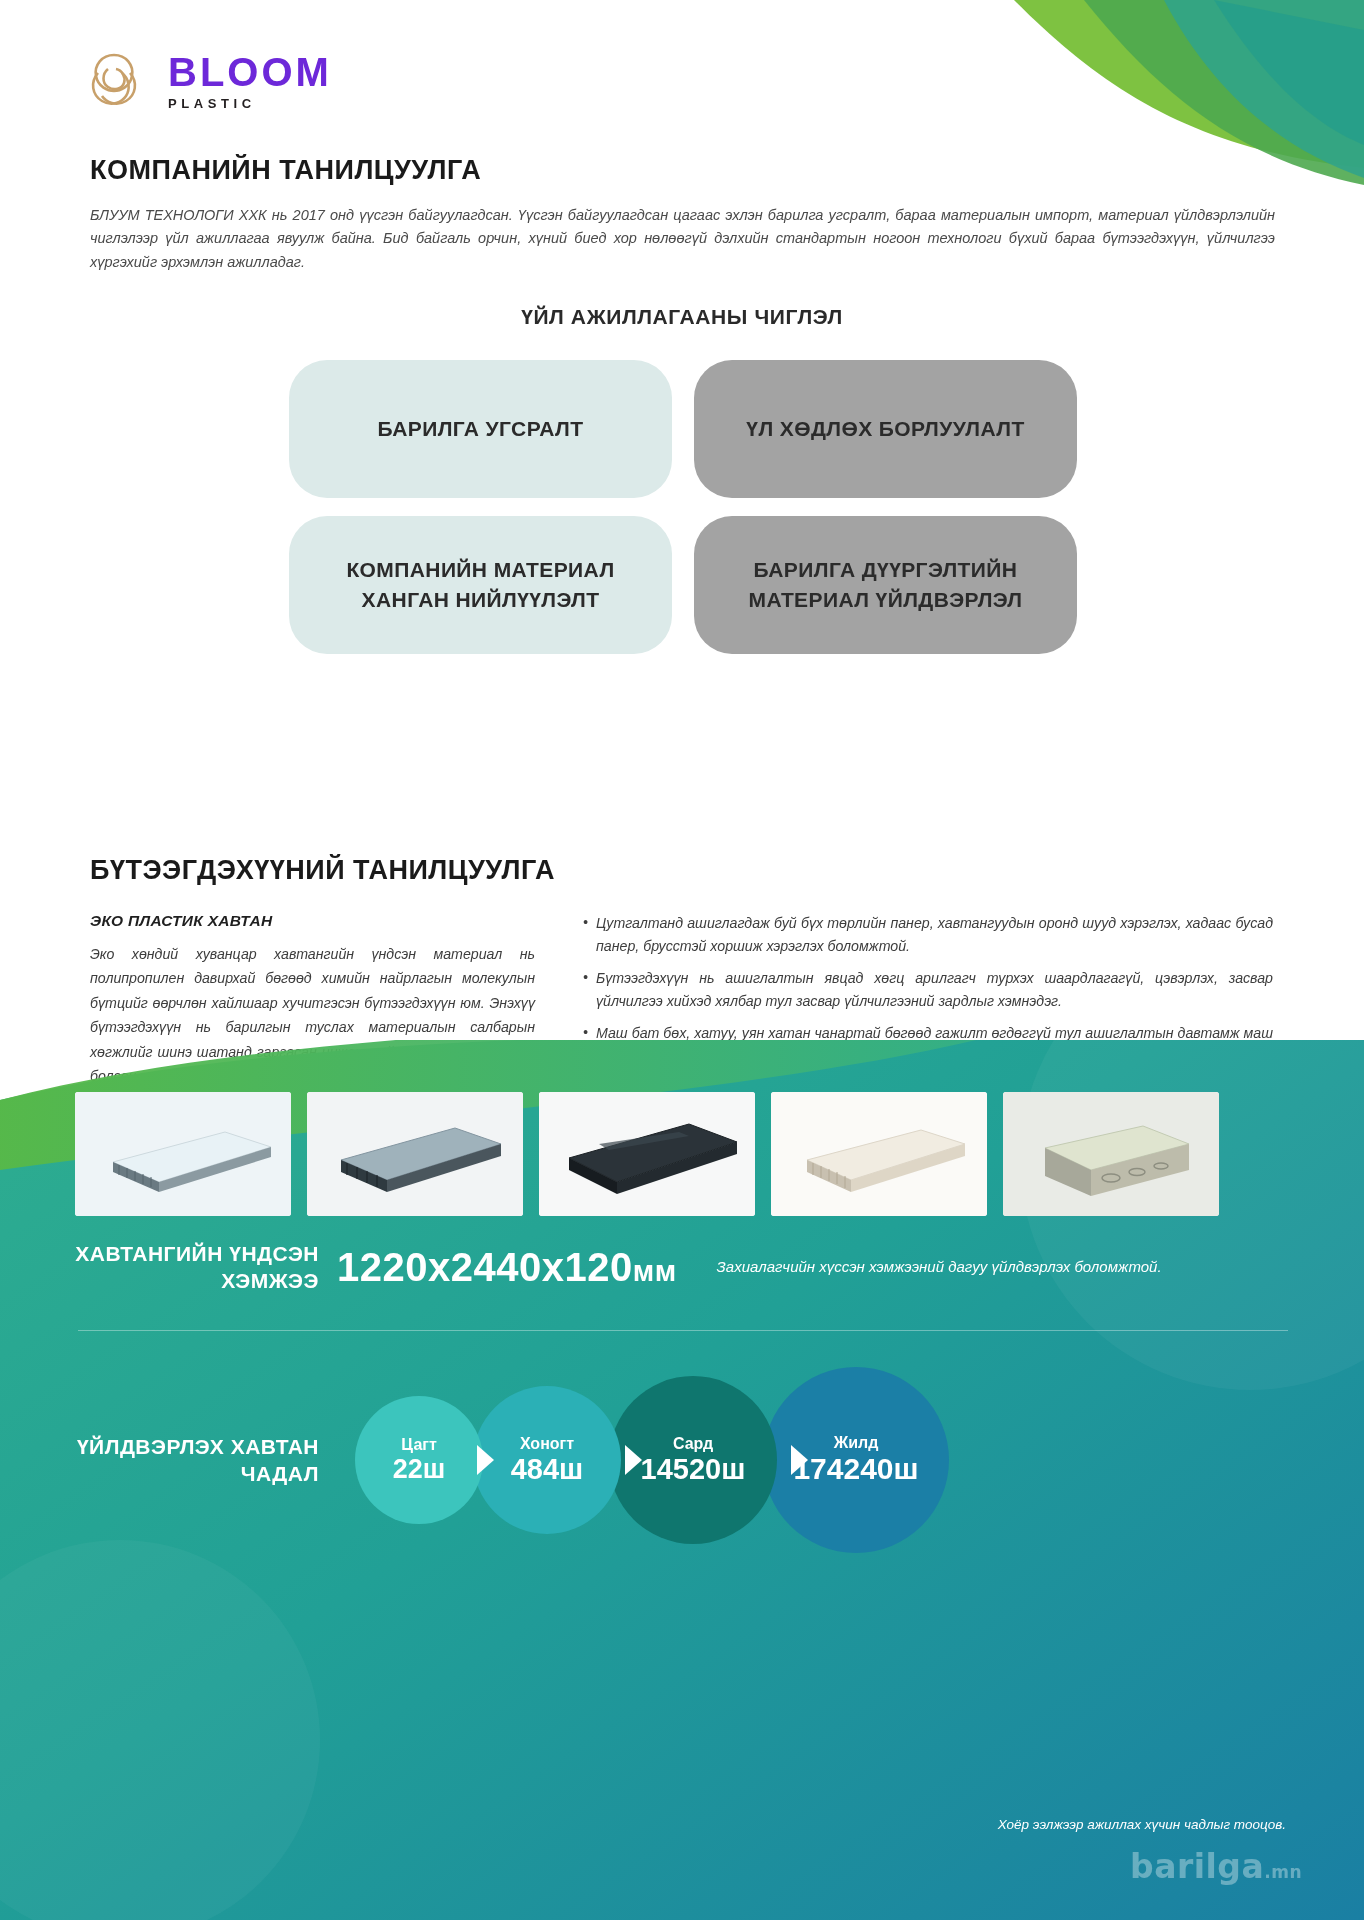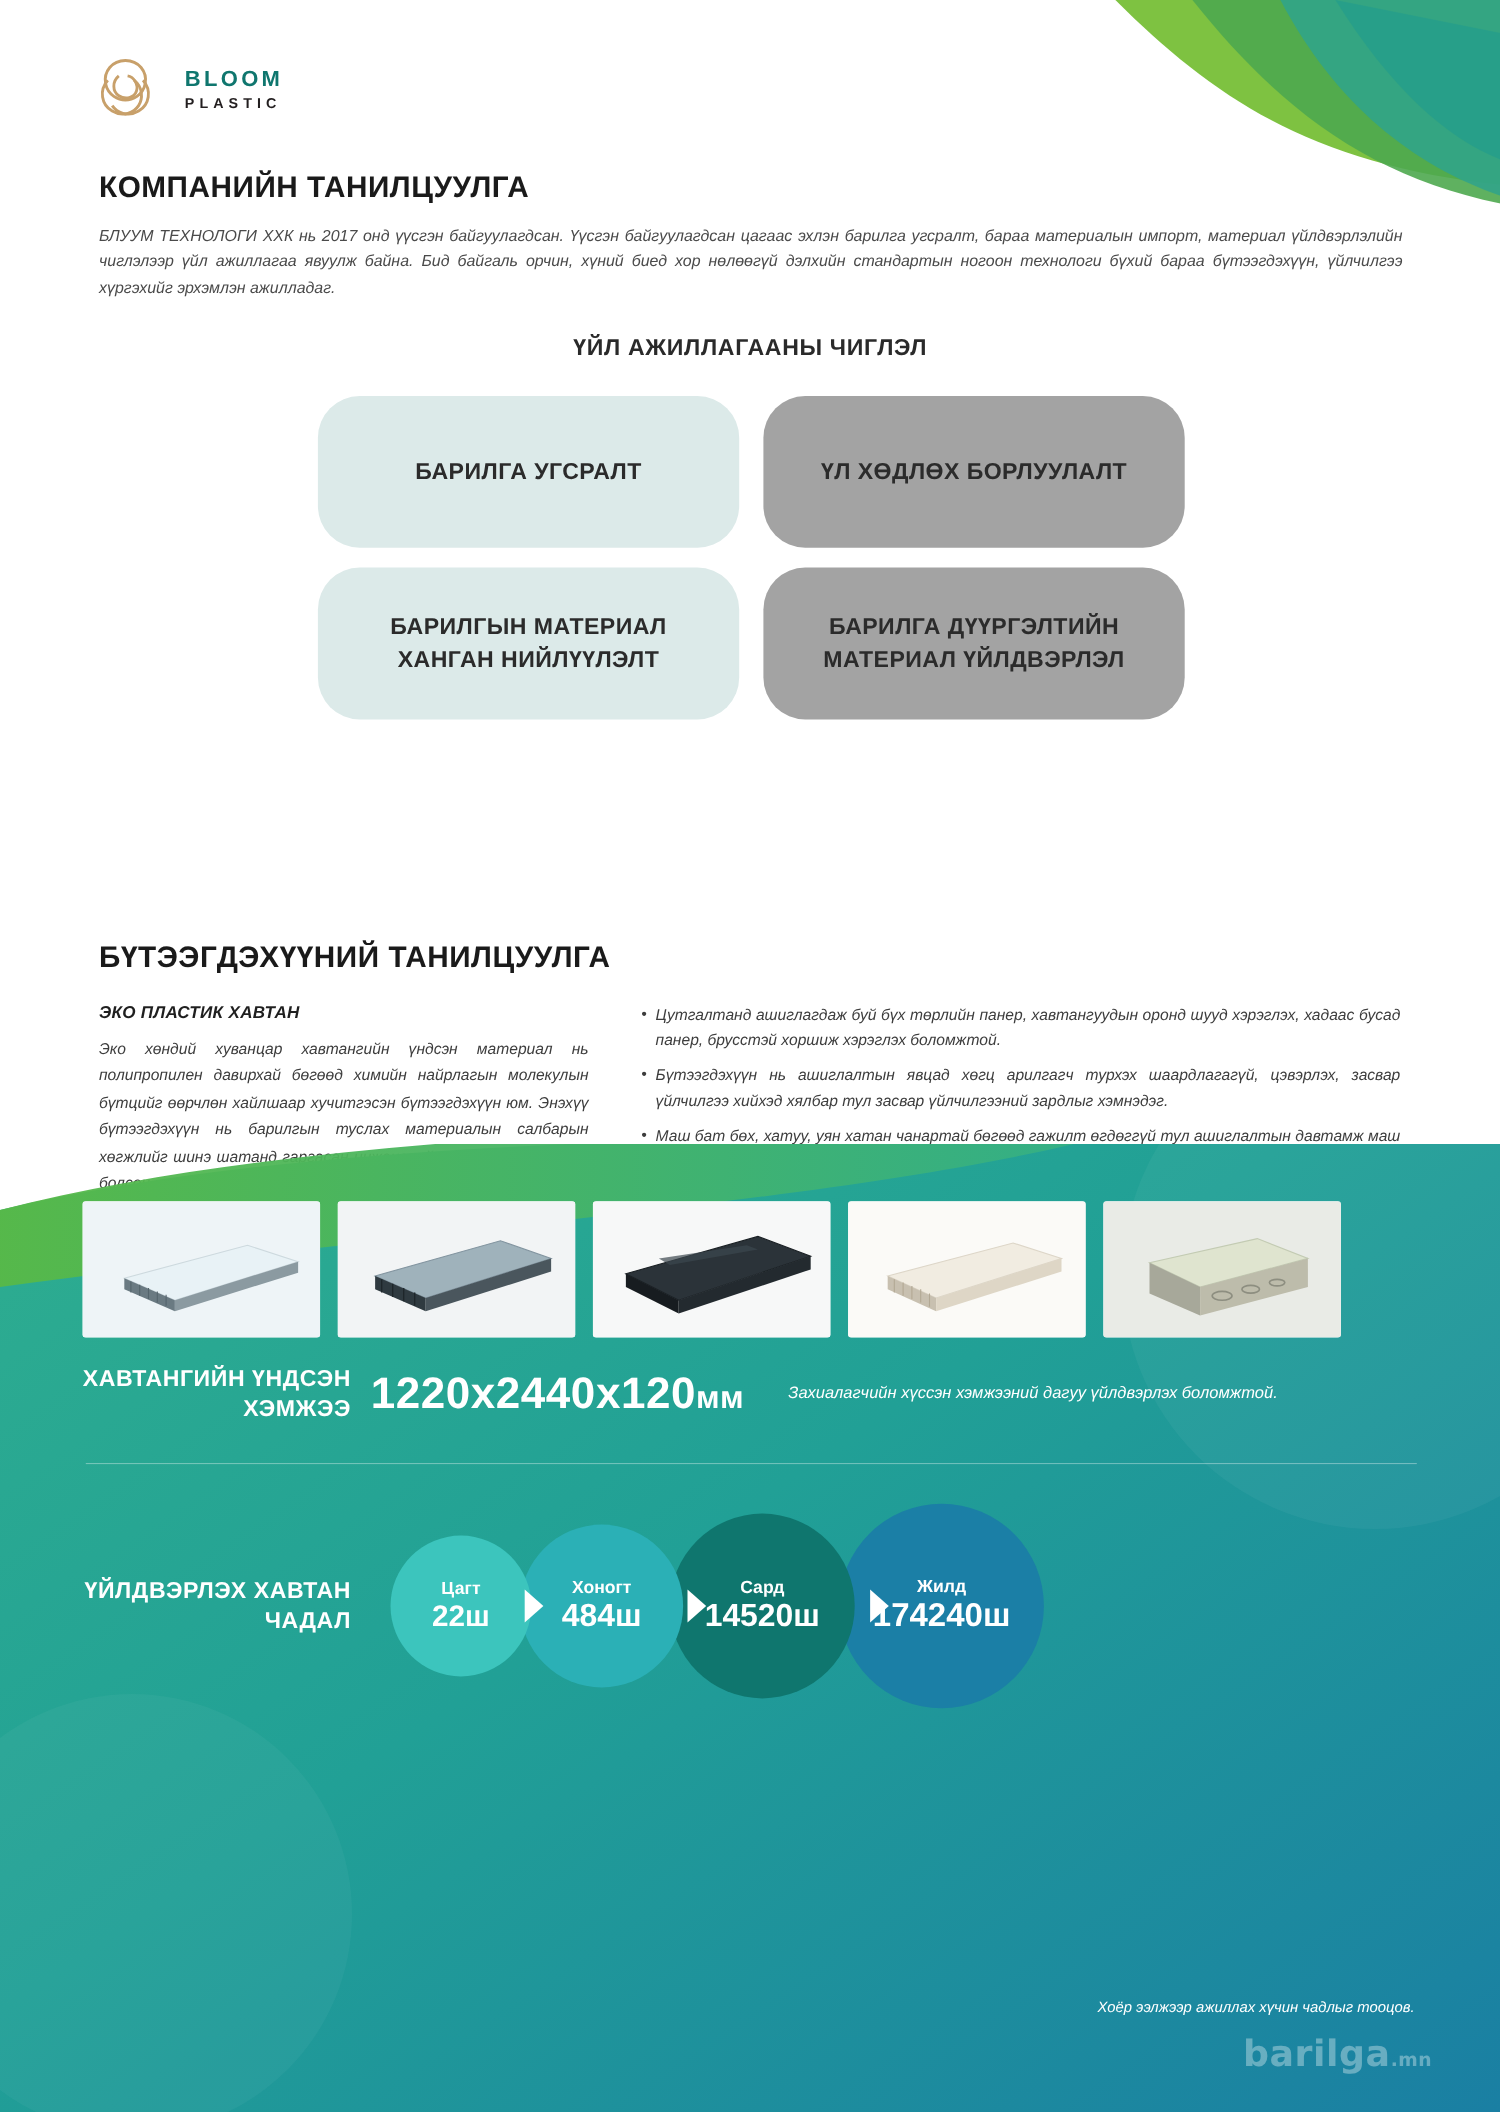--- a/index.html
+++ b/index.html
@@ -25,24 +25,24 @@
   .logo-block {
     position: absolute;
     left: 78px; top: 45px;
     display: flex;
     align-items: center;
     gap: 18px;
   }
   .logo-mark { width: 72px; height: 72px; }
   .logo-text { line-height: 1; }
   .logo-name {
-    font-size: 20px;
+    font-size: 40px;
     font-weight: bold;
     letter-spacing: 3px;
-    color: #0f766e;
+    color: #6d28d9;
   }
   .logo-sub {
     font-size: 13px;
     font-weight: bold;
     letter-spacing: 4.6px;
     color: #231f20;
     margin-top: 5px;
   }
 
   
@@ -315,21 +315,21 @@
 
 <div class="section-company">
   <div class="h1">КОМПАНИЙН ТАНИЛЦУУЛГА</div>
   <p class="intro-p">БЛУУМ ТЕХНОЛОГИ ХХК нь 2017 онд үүсгэн байгуулагдсан. Үүсгэн байгуулагдсан цагаас эхлэн барилга угсралт, бараа материалын импорт, материал үйлдвэрлэлийн чиглэлээр үйл ажиллагаа явуулж байна. Бид байгаль орчин, хүний биед хор нөлөөгүй дэлхийн стандартын ногоон технологи бүхий бараа бүтээгдэхүүн, үйлчилгээ хүргэхийг эрхэмлэн ажилладаг.</p>
 </div>
 
 <div class="activity-title">ҮЙЛ АЖИЛЛАГААНЫ ЧИГЛЭЛ</div>
 <div class="activity-grid">
   <div class="act-card">БАРИЛГА УГСРАЛТ</div>
   <div class="act-card c2">ҮЛ ХӨДЛӨХ БОРЛУУЛАЛТ</div>
-  <div class="act-card">БАРИЛГЫН МАТЕРИАЛ ХАНГАН НИЙЛҮҮЛЭЛТ</div>
+  <div class="act-card">КОМПАНИЙН МАТЕРИАЛ ХАНГАН НИЙЛҮҮЛЭЛТ</div>
   <div class="act-card c2">БАРИЛГА ДҮҮРГЭЛТИЙН МАТЕРИАЛ ҮЙЛДВЭРЛЭЛ</div>
 </div>
 
 <div class="section-product">
   <div class="h1">БҮТЭЭГДЭХҮҮНИЙ ТАНИЛЦУУЛГА</div>
   <div class="prod-cols">
     <div class="prod-left">
       <div class="prod-sub">ЭКО ПЛАСТИК ХАВТАН</div>
       <p class="prod-body">Эко хөндий хуванцар хавтангийн үндсэн материал нь полипропилен давирхай бөгөөд химийн найрлагын молекулын бүтцийг өөрчлөн хайлшаар хучитгэсэн бүтээгдэхүүн юм. Энэхүү бүтээгдэхүүн нь барилгын туслах материалын салбарын хөгжлийг шинэ шатанд гаргасан инженерийн гайхалтай шийдэл болсон төдийгүй маш олон давуу талыг хэрэглэгчдэд олгож байна. Үйлдвэрлэл, ашиглалтын явцад хүрээлэн буй орчинд сөрөг нөлөөгүй, хорт хий ялгаруулдаггүй, хог хаягдал үүсдэггүй, дахин боловсруулж ашиглах боломжтой байгальд ээлтэй бүтээгдэхүүн юм.</p>
     </div>

